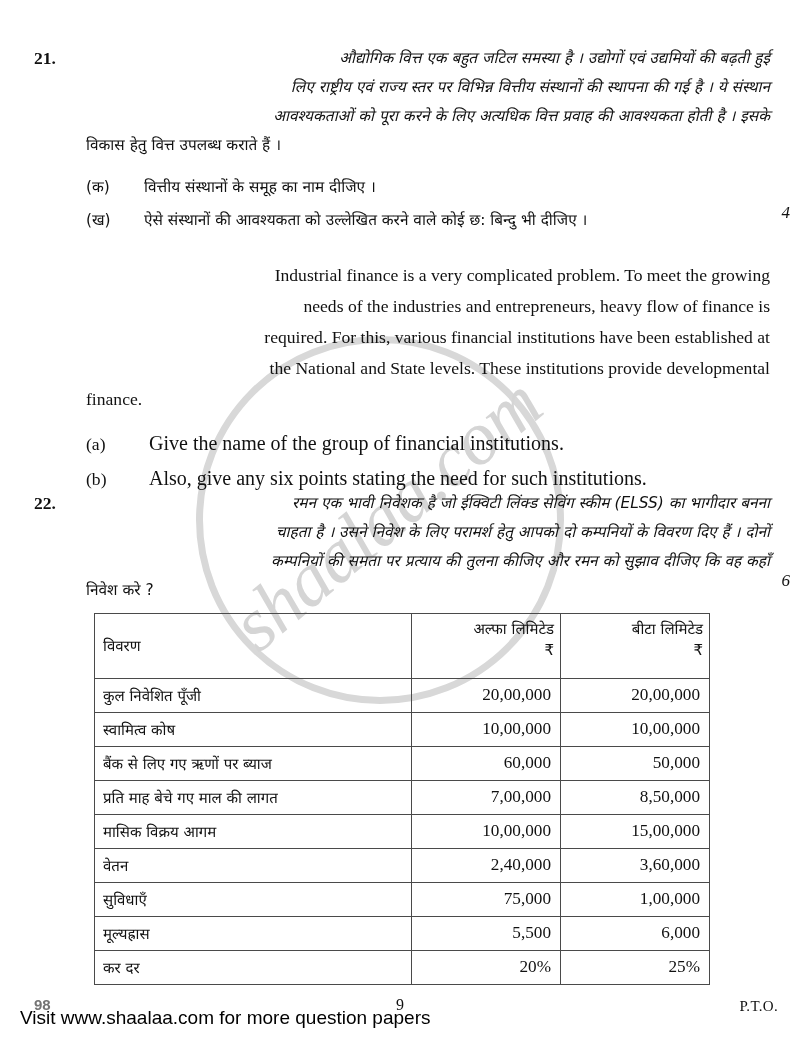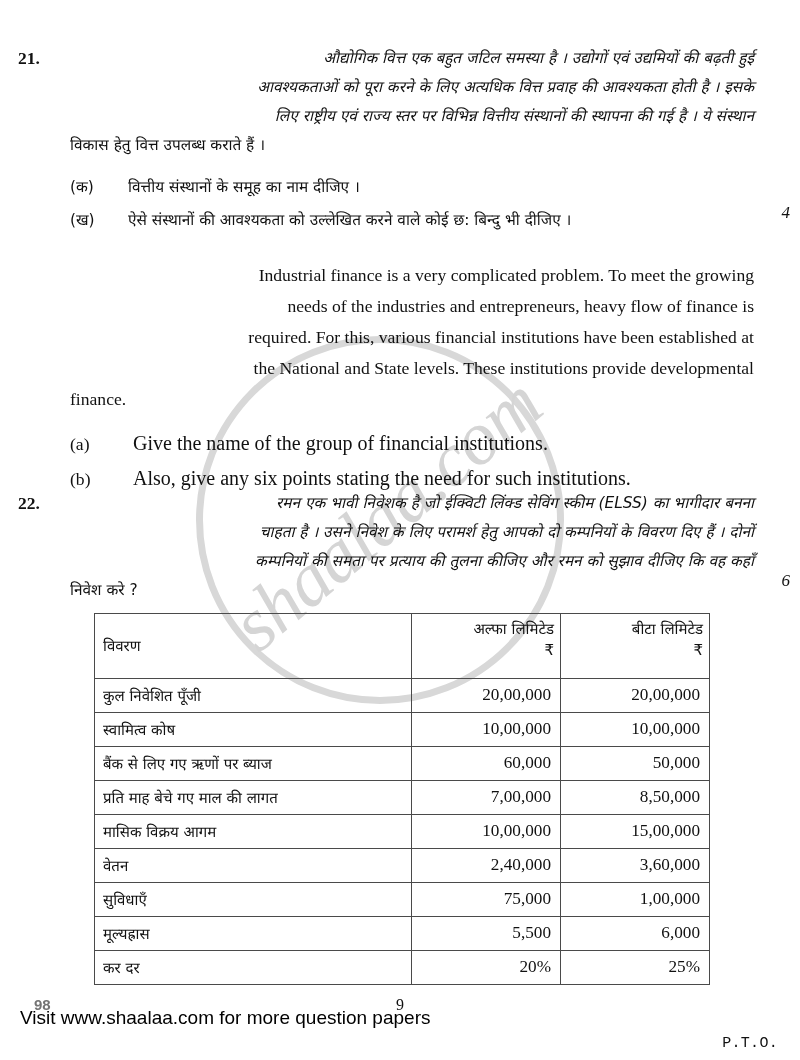--- a/index.html
+++ b/index.html
@@ -54,21 +54,21 @@
   #page {
     position: absolute;
     left: 0; top: 0;
     width: 800px;
     height: 1060px;
     z-index: 2;
   }
 
   .question-block {
     position: absolute;
-    left: 18px;
+    left: 34px;
     width: 736px;
   }
   #q21-block { top: 44px; }
   #q22-block { top: 489px; }
 
   .q-row {
     display: flex;
     align-items: flex-start;
   }
   .q-number {
@@ -242,24 +242,23 @@
     top: 6px;
     width: 800px;
     text-align: center;
     font-family: "Liberation Serif", "DejaVu Serif", serif;
     font-size: 16px;
   }
   #pto {
     position: absolute;
     right: 22px;
     top: 8px;
-    font-family: Liberation Mono, monospace;
+    font-family: Liberation Serif, serif;
     font-size: 15px;
     letter-spacing: 0.3px;
-    margin-top: 37px;
   }
   #visit-banner {
     position: absolute;
     left: 20px;
     top: 17px;
     font-family: "Liberation Sans", sans-serif;
     font-size: 19px;
     color: #000;
     white-space: nowrap;
   }
@@ -277,24 +276,24 @@
   <div class="question-block" id="q21-block">
     <div class="q-row">
       <div class="q-number">21.</div>
       <div class="q-body">
 
         <div class="hindi">
           <div class="hindi-justify">
               <span>औद्योगिक  वित्त  एक  बहुत  जटिल  समस्या  है  ।  उद्योगों  एवं  उद्यमियों  की  बढ़ती  हुई</span>
             </div>
           <div class="hindi-justify">
+              <span>लिए  राष्ट्रीय  एवं  राज्य  स्तर  पर  विभिन्न  वित्तीय  संस्थानों  की  स्थापना  की  गई  है  ।  ये  संस्थान</span>
+            </div>
+          <div class="hindi-justify">
               <span>आवश्यकताओं  को  पूरा  करने  के  लिए  अत्यधिक  वित्त प्रवाह  की  आवश्यकता  होती  है । इसके</span>
-            </div>
-          <div class="hindi-justify">
-              <span>लिए  राष्ट्रीय  एवं  राज्य  स्तर  पर  विभिन्न  वित्तीय  संस्थानों  की  स्थापना  की  गई  है  ।  ये  संस्थान</span>
             </div>
           <div class="hindi-line">विकास हेतु वित्त उपलब्ध कराते हैं ।</div>
         </div>
 
         <div class="spacer-sm"></div>
 
         <div class="sub-item">
           <div class="sub-label-hi">(क)</div>
           <div class="sub-text-hi">वित्तीय संस्थानों के समूह का नाम दीजिए ।</div>
         </div>

